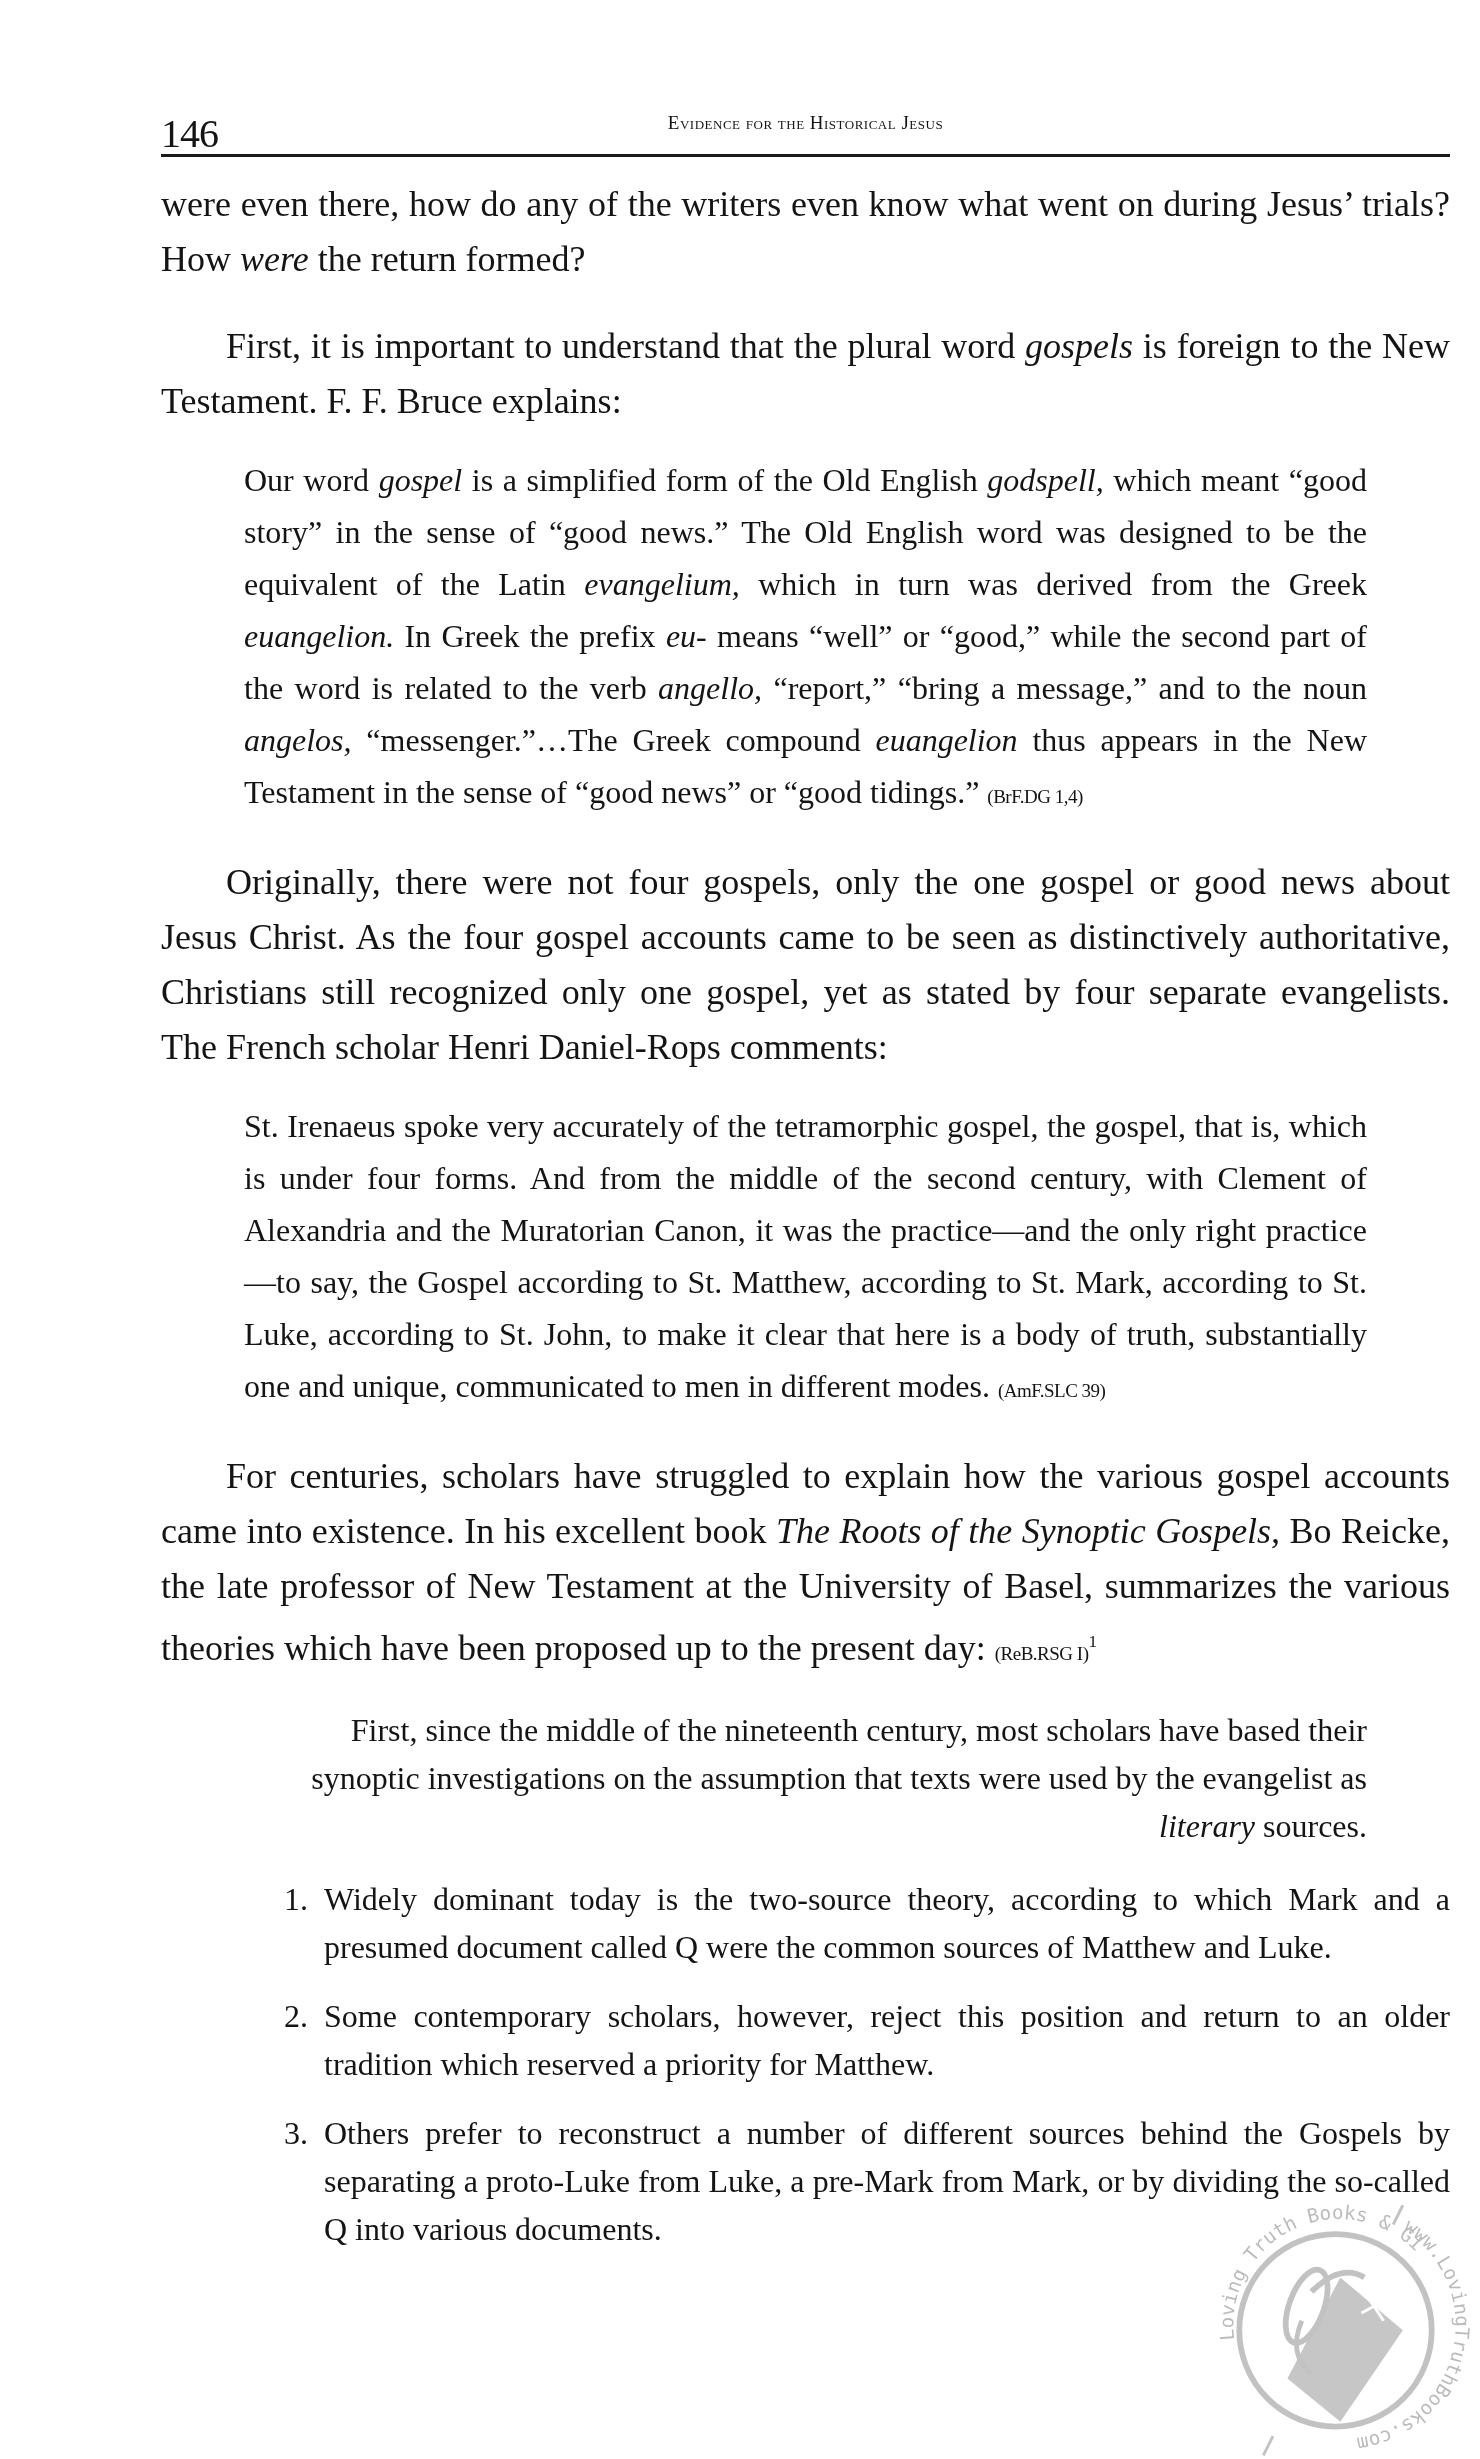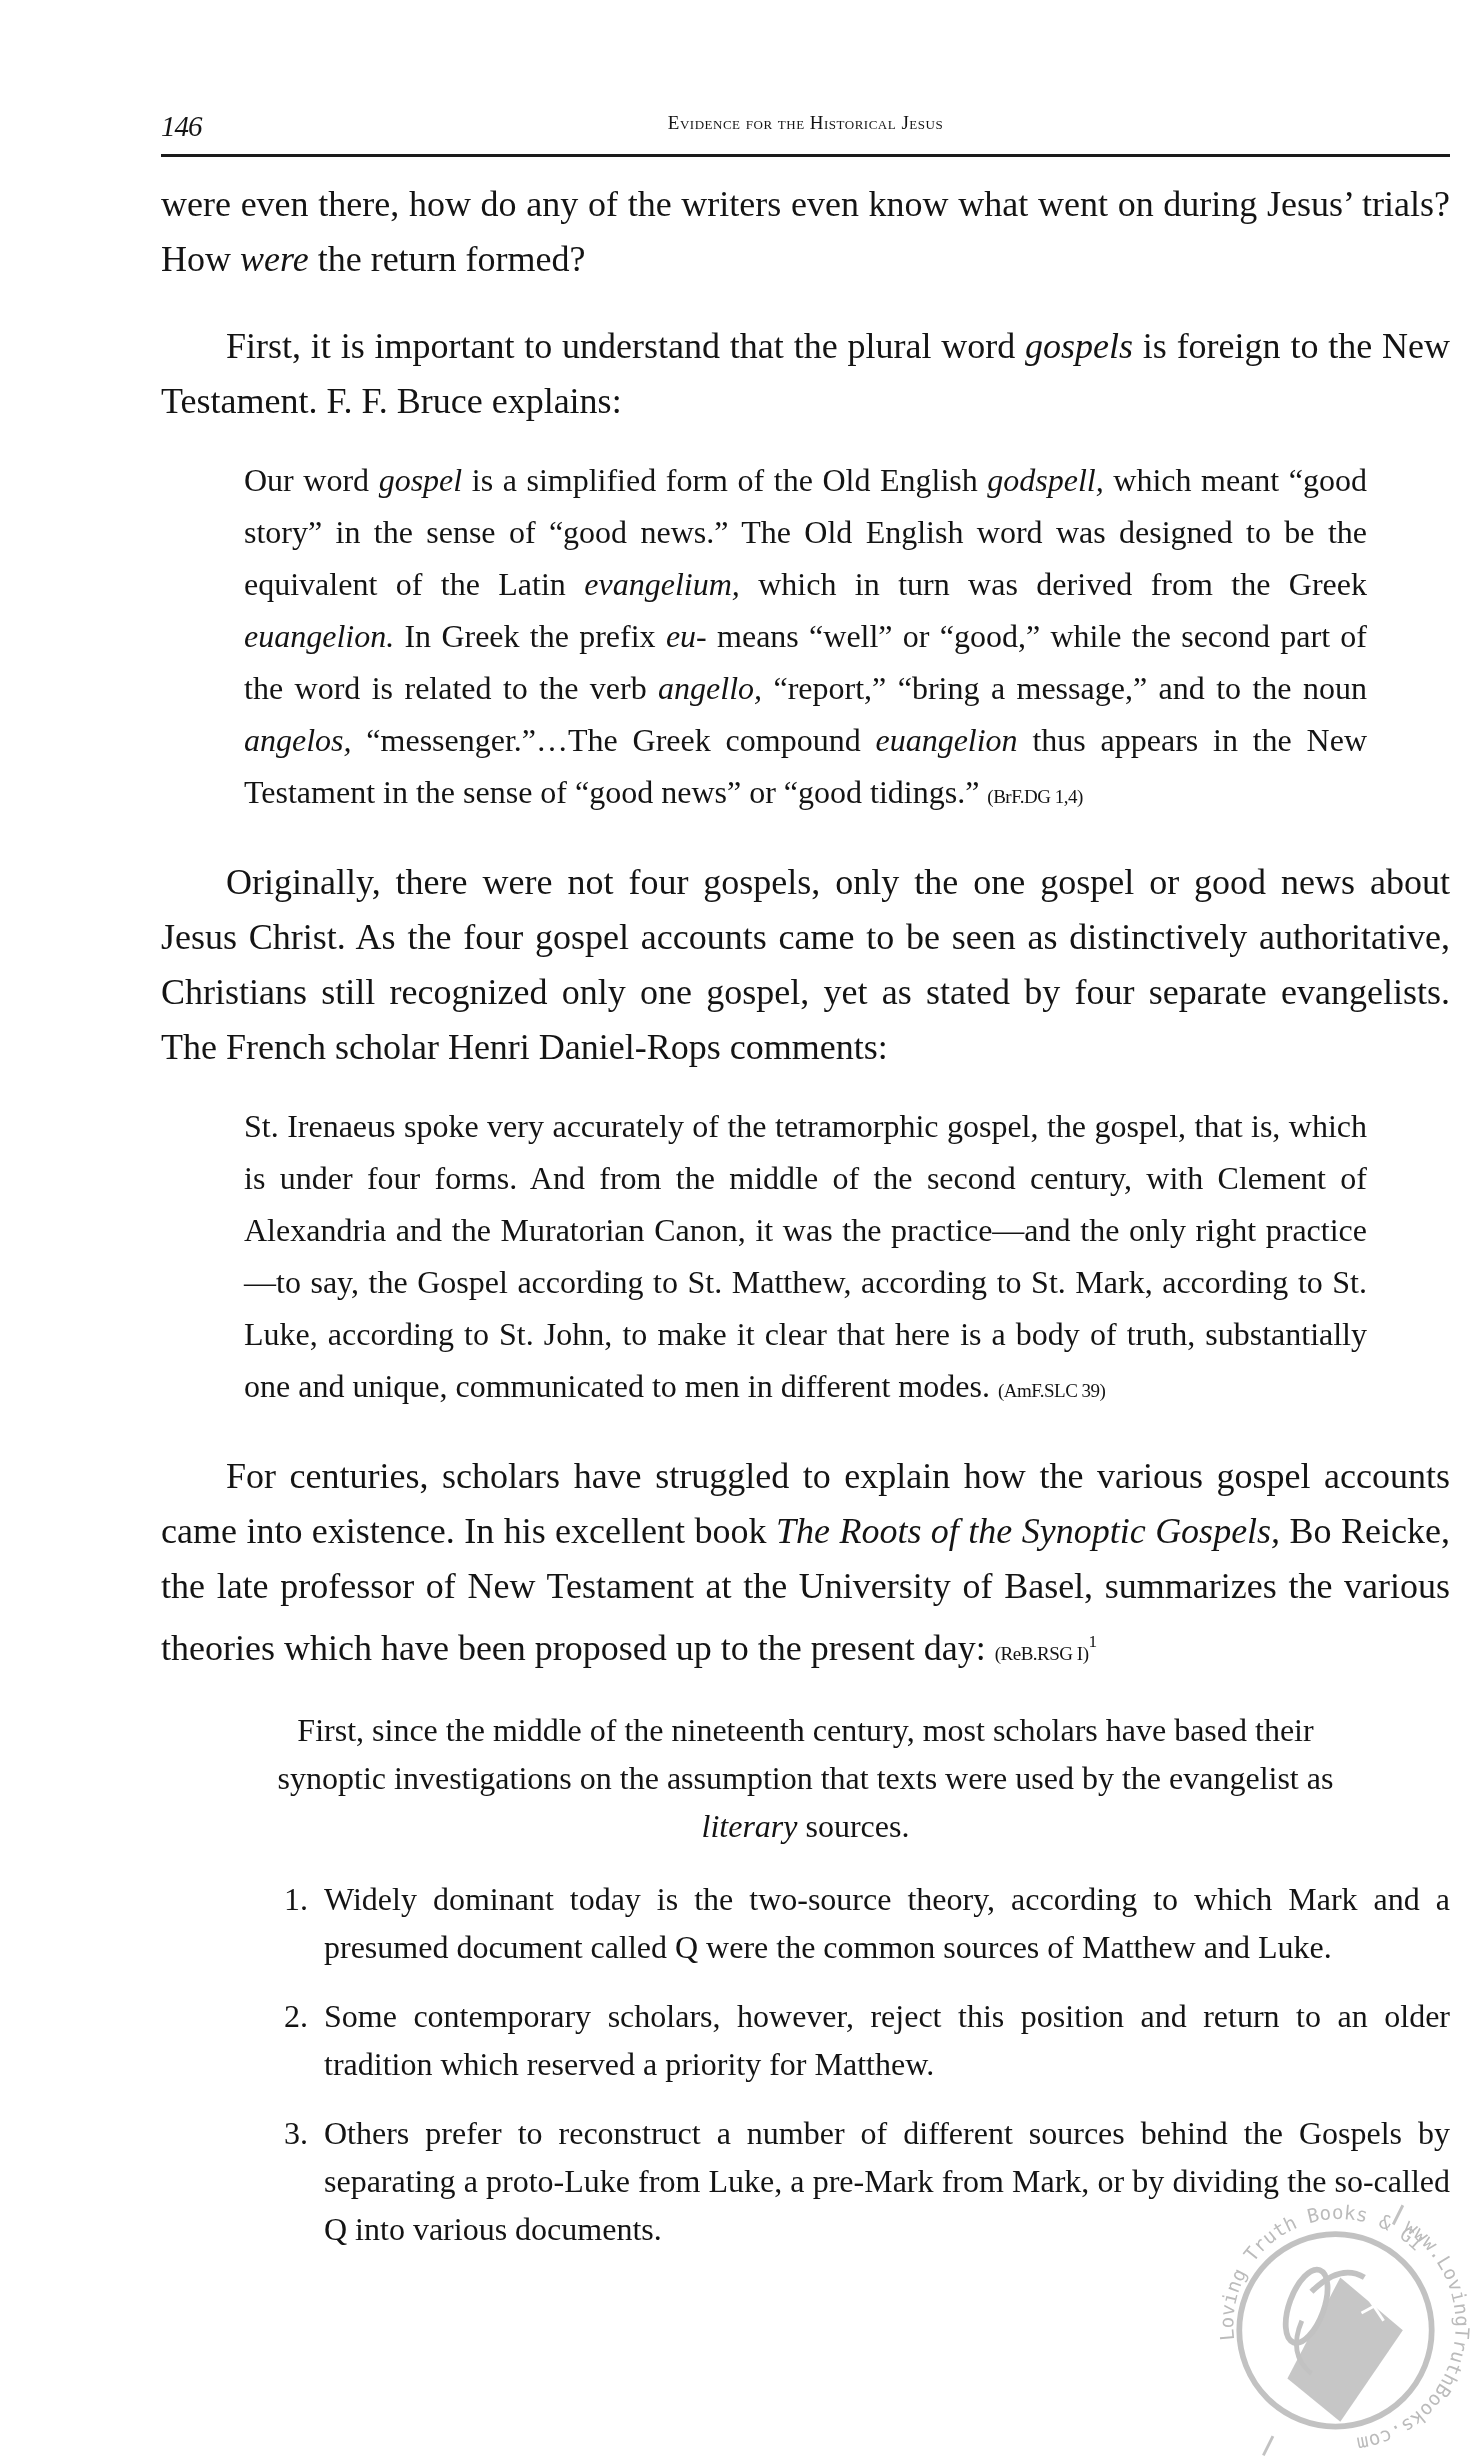--- a/index.html
+++ b/index.html
@@ -25,23 +25,22 @@
     position: absolute;
     top: 104px;
     left: 0;
     width: 1289px;
     height: 42px;
   }
   .page-number {
     position: absolute;
     left: 0;
     top: 5.8px;
-    font-size: 29px;
+    font-size: 40px;
     letter-spacing: -1px;
-    font-style: italic;
   }
   .running-title {
     position: absolute;
     left: 0;
     right: 0;
     top: 7.7px;
     text-align: center;
     font-size: 19px;
     font-variant: small-caps;
     letter-spacing: 0.5px;
@@ -77,21 +76,21 @@
     font-size: 19px;
     letter-spacing: -0.5px;
   }
   .sup { font-size: 17.3px; vertical-align: 13.4px; }
   .reicke-quote {
     margin: 25px 0 0 0;
     padding-left: 83px;
     padding-right: 83px;
     font-size: 32px;
     line-height: 48px;
-    text-align: center;
+    text-align: right;
   }
   .numbered-list {
     list-style: none;
     margin: 25px 0 0 0;
     padding: 0 0 0 123px;
     font-size: 32px;
     line-height: 48px;
   }
   .numbered-list li {
     position: relative;

